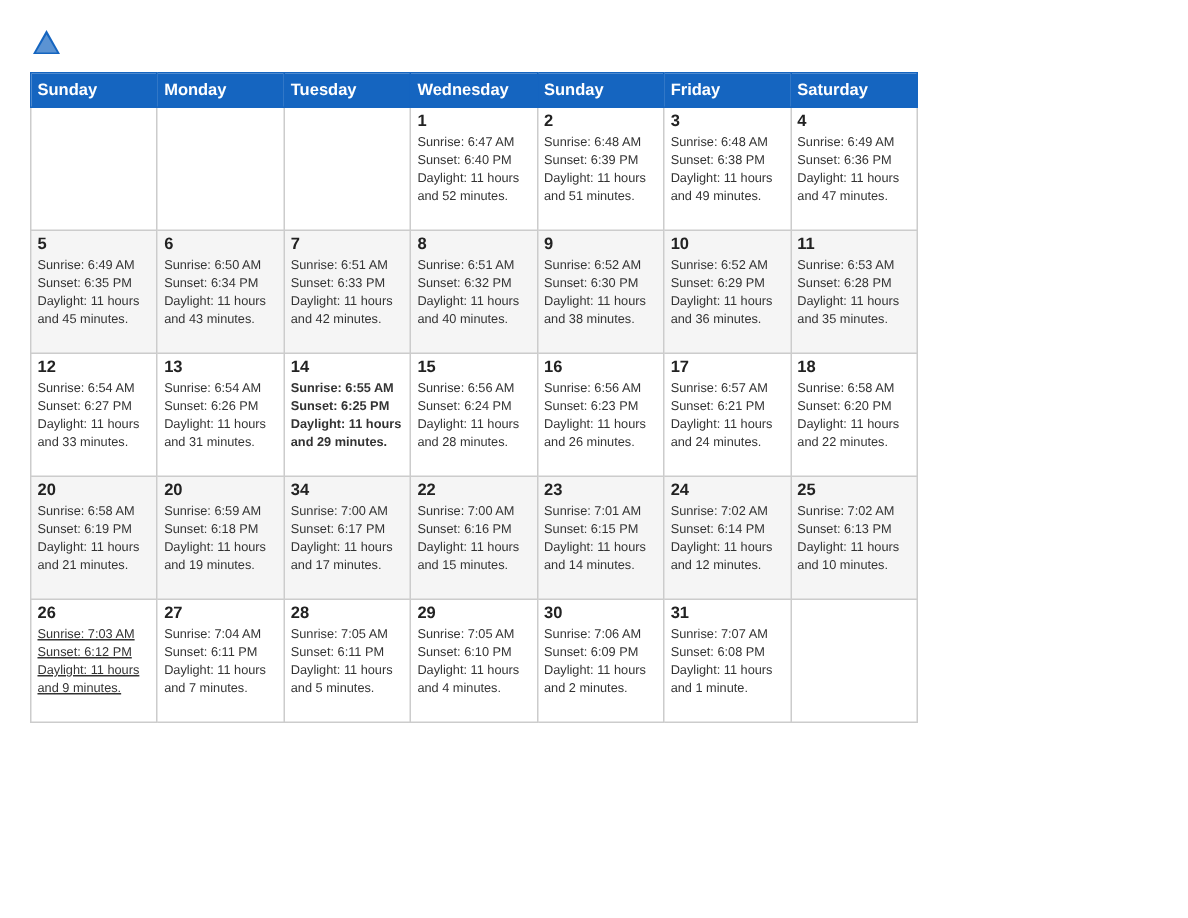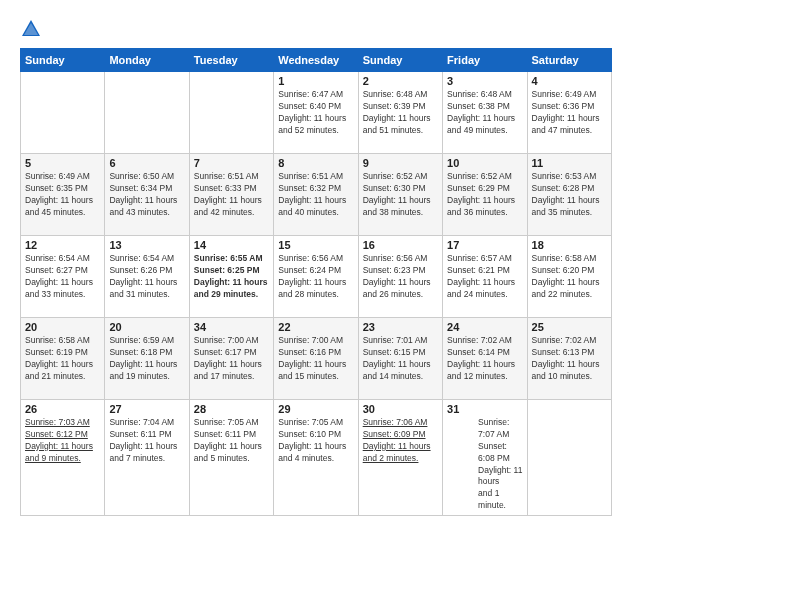--- a/index.html
+++ b/index.html
@@ -333,28 +333,28 @@
           </td>
           <td>
             <div class="day-num">29</div>
             <div class="day-info" style="white-space: pre-line;">Sunrise: 7:05 AM
 Sunset: 6:10 PM
 Daylight: 11 hours
 and 4 minutes.</div>
           </td>
           <td>
             <div class="day-num">30</div>
-            <div class="day-info" style="white-space: pre-line; text-decoration: underline;">Sunrise: 7:06 AM
+            <div class="day-info" style="white-space: pre-line;">Sunrise: 7:06 AM
 Sunset: 6:09 PM
 Daylight: 11 hours
 and 2 minutes.</div>
           </td>
           <td>
             <div class="day-num">31</div>
-            <div class="day-info" style="white-space: pre-line; margin-left: 31px;">Sunrise: 7:07 AM
+            <div class="day-info" style="white-space: pre-line;">Sunrise: 7:07 AM
 Sunset: 6:08 PM
 Daylight: 11 hours
 and 1 minute.</div>
           </td>
           <td class="empty-cell"></td>
         </tr>
       </tbody>
   </table>
 </div>
 

